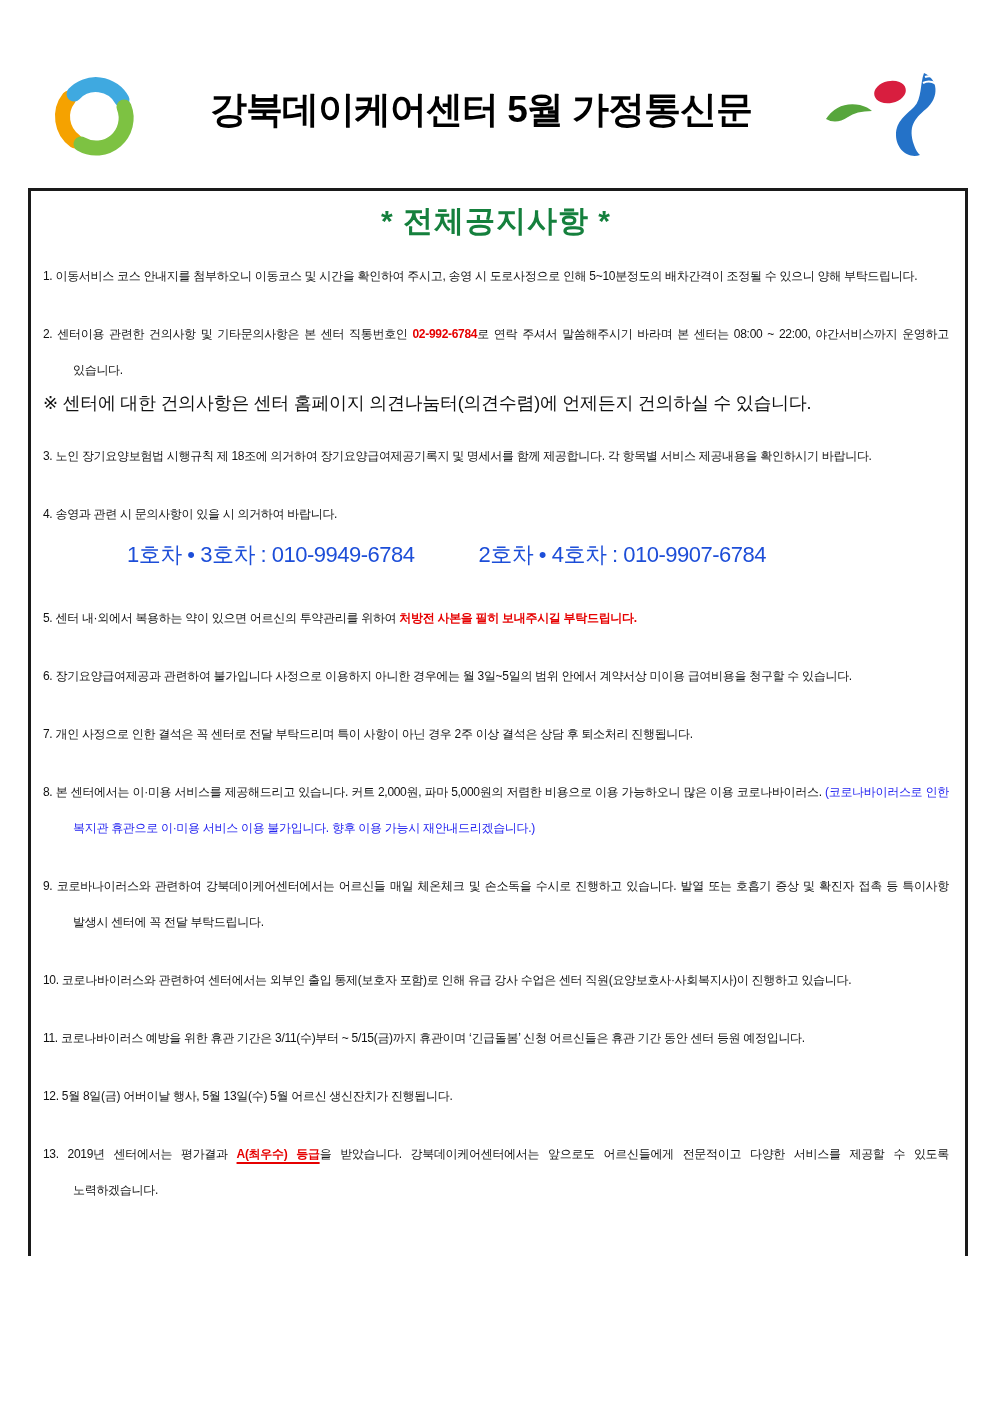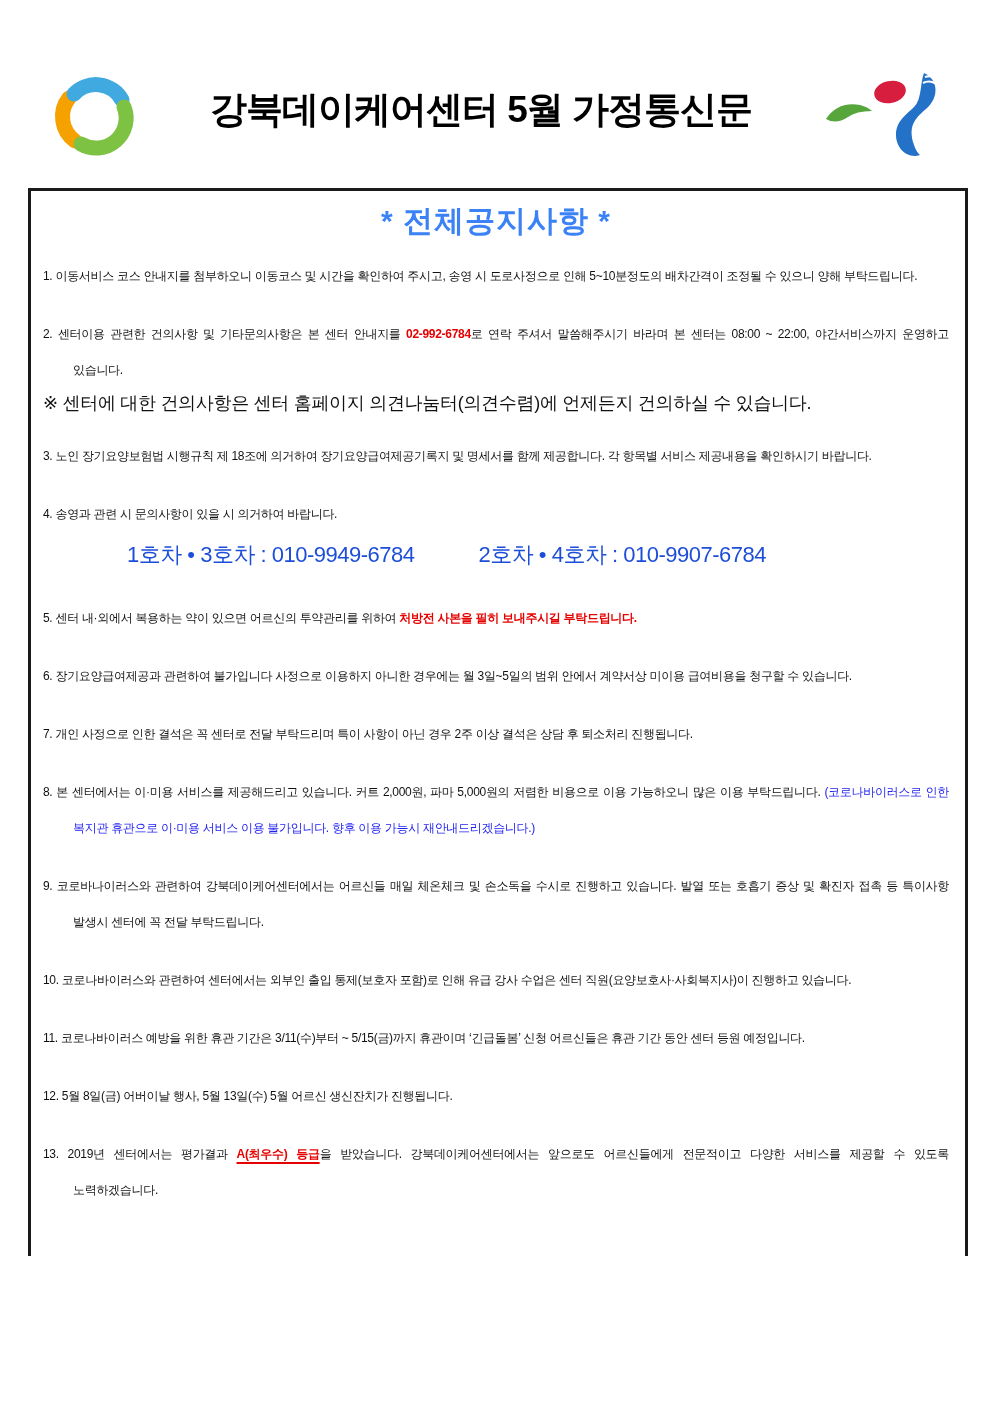--- a/index.html
+++ b/index.html
@@ -29,21 +29,21 @@
   .notice-box{
     margin:12px 24px 0 28px;
     border:3px solid #1a1a1a;
     padding:8px 16px 18px 12px;
     box-sizing:border-box;
     min-height:1126px;
   }
   .notice-title{
     text-align:center;
     font-size:30px;font-weight:bold;letter-spacing:1px;
-    margin:2px 0 16px 0;color:#3b82f6;
+    margin:2px 0 16px 0;color:#15803d;
   }
   .item{
     font-size:12px;line-height:36px;
     text-align:justify;
     letter-spacing:-0.3px;
     word-break:keep-all;
     margin:0 0 22px 0;
     padding-left:30px;text-indent:-30px;
   }
   .item .num{font-weight:normal;}
@@ -95,29 +95,29 @@
         <path d="M113 10 C118 8 124 10 126 14" fill="none" stroke="#fff" stroke-width="2"></path>
         <path d="M111 16 C117 13 124 15 127 20" fill="none" stroke="#fff" stroke-width="2"></path>
       </svg>
     </span>
   </header>
 
   <section class="notice-box">
     <h2 class="notice-title">* 전체공지사항 *</h2>
     <div class="notice-list">
         <p class="item"><span class="num">1.&nbsp;</span><span class="k">이동서비스 코스 안내지를 첨부하오니 이동코스 및 시간을 확인하여 주시고, 송영 시 도로사정으로 인해 5~10분정도의 배차간격이 조정될 수 있으니 양해 부탁드립니다.</span></p>
-        <p class="item tight"><span class="num">2.&nbsp;</span><span class="k">센터이용 관련한 건의사항 및 기타문의사항은 본 센터 안내지를 </span><span class="r">02-992-6784</span><span class="k">로 연락 주셔서 말씀해주시기 바라며 본 센터는 08:00 ~ 22:00, 야간서비스까지 운영하고 있습니다.</span></p>
+        <p class="item tight"><span class="num">2.&nbsp;</span><span class="k">센터이용 관련한 건의사항 및 기타문의사항은 본 센터 직통번호인 </span><span class="r">02-992-6784</span><span class="k">로 연락 주셔서 말씀해주시기 바라며 본 센터는 08:00 ~ 22:00, 야간서비스까지 운영하고 있습니다.</span></p>
         <p class="item note"><span class="num">※&nbsp;</span><span class="k">센터에 대한 건의사항은 센터 홈페이지 의견나눔터(의견수렴)에 언제든지 건의하실 수 있습니다.</span></p>
         <p class="item"><span class="num">3.&nbsp;</span><span class="k">노인 장기요양보험법 시행규칙 제 18조에 의거하여 장기요양급여제공기록지 및 명세서를 함께 제공합니다. 각 항목별 서비스 제공내용을 확인하시기 바랍니다.</span></p>
         <p class="item lead"><span class="num">4.&nbsp;</span><span class="k">송영과 관련 시 문의사항이 있을 시 의거하여 바랍니다.</span></p>
         <p class="phones"><span class="phone">1호차 • 3호차 : 010-9949-6784</span><span class="phone">2호차 • 4호차 : 010-9907-6784</span></p>
         <p class="item"><span class="num">5.&nbsp;</span><span class="k">센터 내·외에서 복용하는 약이 있으면 어르신의 투약관리를 위하여 </span><span class="r">처방전 사본을 필히 보내주시길 부탁드립니다.</span></p>
         <p class="item"><span class="num">6.&nbsp;</span><span class="k">장기요양급여제공과 관련하여 불가입니다 사정으로 이용하지 아니한 경우에는 월 3일~5일의 범위 안에서 계약서상 미이용 급여비용을 청구할 수 있습니다.</span></p>
         <p class="item"><span class="num">7.&nbsp;</span><span class="k">개인 사정으로 인한 결석은 꼭 센터로 전달 부탁드리며 특이 사항이 아닌 경우 2주 이상 결석은 상담 후 퇴소처리 진행됩니다.</span></p>
-        <p class="item"><span class="num">8.&nbsp;</span><span class="k">본 센터에서는 이·미용 서비스를 제공해드리고 있습니다. 커트 2,000원, 파마 5,000원의 저렴한 비용으로 이용 가능하오니 많은 이용 부탁드립니다. </span><span class="b">(코로나바이러스로 인한 복지관 휴관으로 이·미용 서비스 이용 불가입니다. 향후 이용 가능시 재안내드리겠습니다.)</span></p>
+        <p class="item"><span class="num">8.&nbsp;</span><span class="k">본 센터에서는 이·미용 서비스를 제공해드리고 있습니다. 커트 2,000원, 파마 5,000원의 저렴한 비용으로 이용 가능하오니 많은 이용 코로나바이러스. </span><span class="b">(코로나바이러스로 인한 복지관 휴관으로 이·미용 서비스 이용 불가입니다. 향후 이용 가능시 재안내드리겠습니다.)</span></p>
         <p class="item"><span class="num">9.&nbsp;</span><span class="k">코로바나이러스와 관련하여 강북데이케어센터에서는 어르신들 매일 체온체크 및 손소독을 수시로 진행하고 있습니다. 발열 또는 호흡기 증상 및 확진자 접촉 등 특이사항 발생시 센터에 꼭 전달 부탁드립니다.</span></p>
         <p class="item"><span class="num">10.&nbsp;</span><span class="k">코로나바이러스와 관련하여 센터에서는 외부인 출입 통제(보호자 포함)로 인해 유급 강사 수업은 센터 직원(요양보호사·사회복지사)이 진행하고 있습니다.</span></p>
         <p class="item"><span class="num">11.&nbsp;</span><span class="k">코로나바이러스 예방을 위한 휴관 기간은 3/11(수)부터 ~ 5/15(금)까지 휴관이며 ‘긴급돌봄’ 신청 어르신들은 휴관 기간 동안 센터 등원 예정입니다.</span></p>
         <p class="item"><span class="num">12.&nbsp;</span><span class="k">5월 8일(금) 어버이날 행사, 5월 13일(수) 5월 어르신 생신잔치가 진행됩니다.</span></p>
         <p class="item"><span class="num">13.&nbsp;</span><span class="k">2019년 센터에서는 평가결과 </span><span class="ru">A(최우수) 등급</span><span class="k">을 받았습니다. 강북데이케어센터에서는 앞으로도 어르신들에게 전문적이고 다양한 서비스를 제공할 수 있도록 노력하겠습니다.</span></p>
       </div>
   </section>
 
 </div>
 

